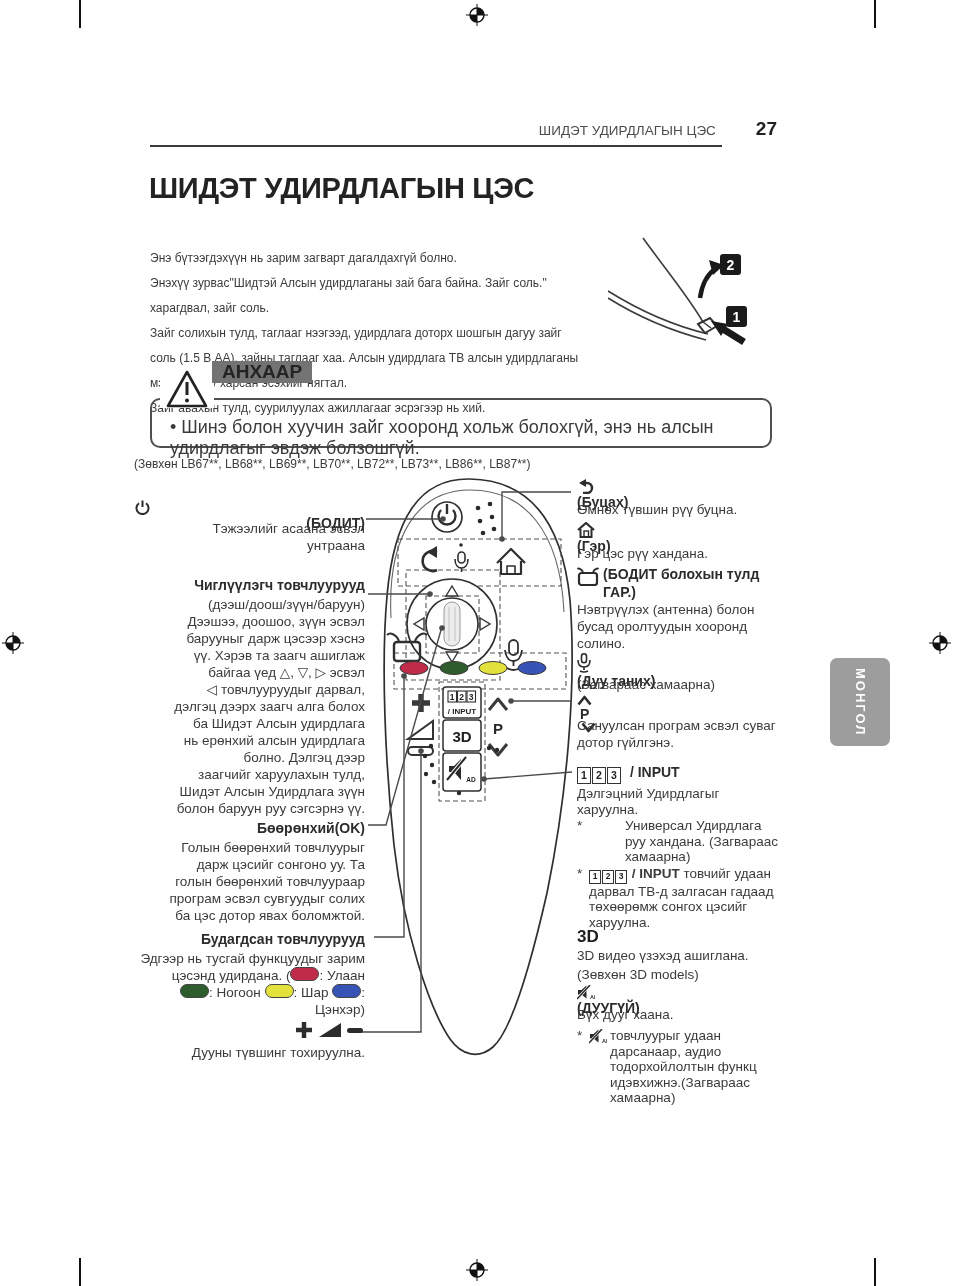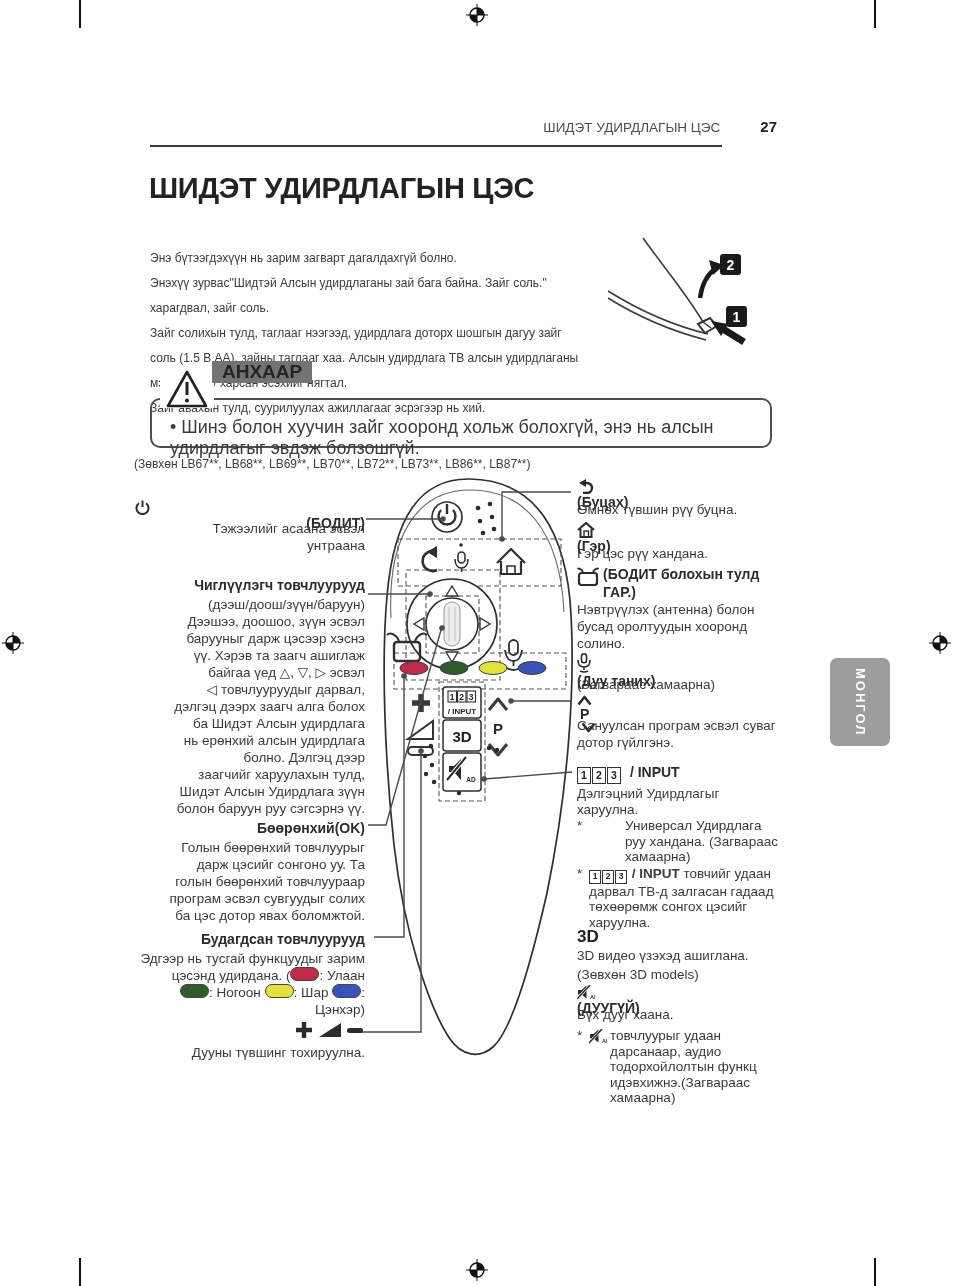--- a/index.html
+++ b/index.html
@@ -1,21 +1,21 @@
 <!DOCTYPE html>
 <html><head>
 <meta charset="utf-8">
 <style>
   html,body{margin:0;padding:0;background:#fff;}
   #page{position:relative;width:954px;height:1286px;background:#fff;overflow:hidden;
         font-family:"Liberation Sans","DejaVu Sans",sans-serif;color:#3b3b3b;}
   .abs{position:absolute;}
   
   .hdr{top:118px;left:150px;width:627px;text-align:right;font-size:13.5px;color:#4c4c4c;}
-  .hdr .pg{font-weight:bold;color:#222;font-size:15px;margin-left:40px;}
+  .hdr .pg{font-weight:bold;color:#222;font-size:19px;margin-left:40px;}
   .hrule{top:145px;left:150px;width:572px;height:2px;background:#3a3a3a;}
   .title{top:172px;left:149px;font-size:29px;font-weight:bold;color:#232323;letter-spacing:-.3px;}
   .intro{top:246px;left:150px;width:492px;font-size:12px;line-height:25px;white-space:pre-line;}
   
   .cbox{top:398px;left:150px;width:618px;height:46px;border:2px solid #4f4f4f;border-radius:10px;}
   .cicon{top:370px;left:160px;background:#fff;padding:0 6px;}
   .ctitle{top:361px;left:212px;background:#737373;padding:0 10px;font-weight:bold;font-size:19px;color:#242424;}
   .cbullet{top:417px;left:170px;width:588px;font-size:18px;}
   .models{top:457px;left:134px;font-size:12px;}
   

